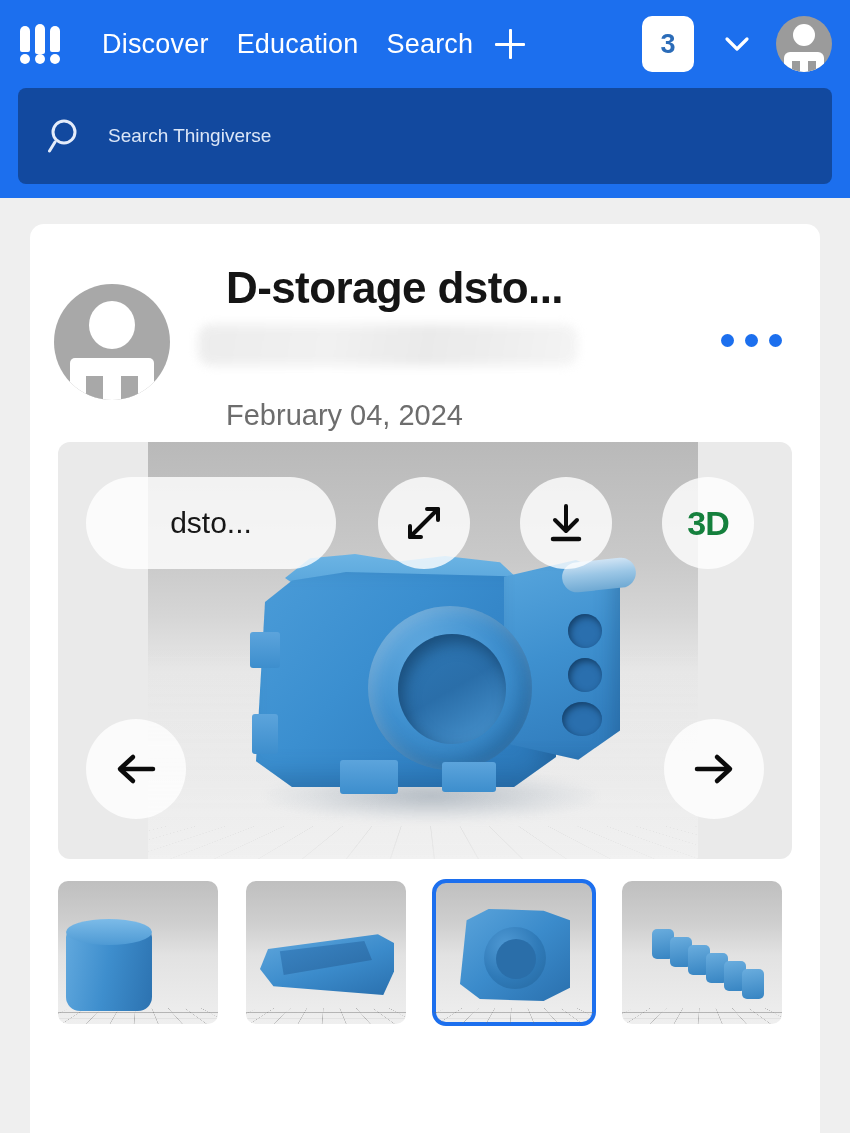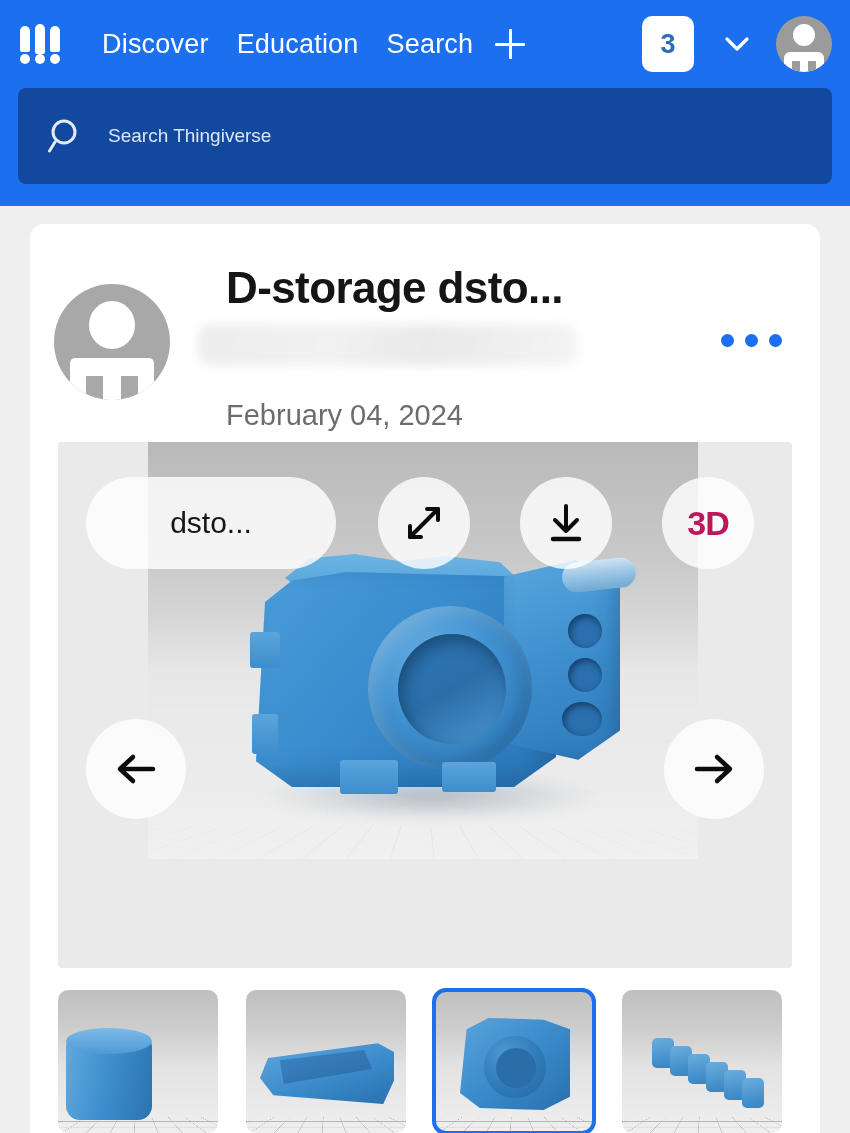--- a/index.html
+++ b/index.html
@@ -8,21 +8,21 @@
     width: 850px; height: 1133px;
     background: #efefef;
     font-family: "Liberation Sans", sans-serif;
     overflow: hidden;
   }
   #app { width: 850px; height: 1133px; position: relative; background: #efefef; }
 
   
   .header {
     background: #1c6fee;
-    padding: 0 18px 22px 18px;
+    padding: 0 18px 14px 18px;
     position: relative;
   }
   .navbar {
     height: 88px;
     display: flex;
     align-items: center;
     gap: 0;
   }
   .logo {
     width: 52px; height: 44px;
@@ -190,22 +190,22 @@
     cursor: pointer; padding: 10px;
   }
   .more-menu i {
     width: 13px; height: 13px; border-radius: 50%;
     background: #1c6fee; display: block;
   }
 
   
   .viewer-wrap {
     margin: 0 28px;
-    height: 526px;
-    border-radius: 4px;
+    height: 417px;
+    border-radius: 12px;
     overflow: hidden;
     position: relative;
     background: #eaeaea;
   }
   .viewer-stage {
     position: absolute;
     left: 90px; top: 0; width: 550px; height: 417px;
     background:
       linear-gradient(180deg,#b9b9b9 0%,#c9c9c9 28%,#d6d6d6 42%, #e7e7e7 55%, #efefef 100%);
     overflow: hidden;
@@ -297,21 +297,21 @@
   .ov-btn {
     position: absolute; top: 35px;
     width: 92px; height: 92px;
     background: rgba(255,255,255,.80);
     border-radius: 50%;
     display: flex; align-items: center; justify-content: center;
     cursor: pointer;
   }
   .ov-btn.expand { left: 320px; }
   .ov-btn.download { left: 462px; }
-  .ov-btn.badge3d { left: 604px; font-size: 34px; font-weight: 700; color: #be185d; letter-spacing: -1px; }
+  .ov-btn.badge3d { left: 604px; font-size: 34px; font-weight: 700; color: #15803d; letter-spacing: -1px; }
 
   .nav-arrow {
     position: absolute; top: 277px;
     width: 100px; height: 100px;
     background: rgba(255,255,255,.78);
     border-radius: 50%;
     display: flex; align-items: center; justify-content: center;
     cursor: pointer;
   }
   .nav-arrow.prev { left: 28px; }

